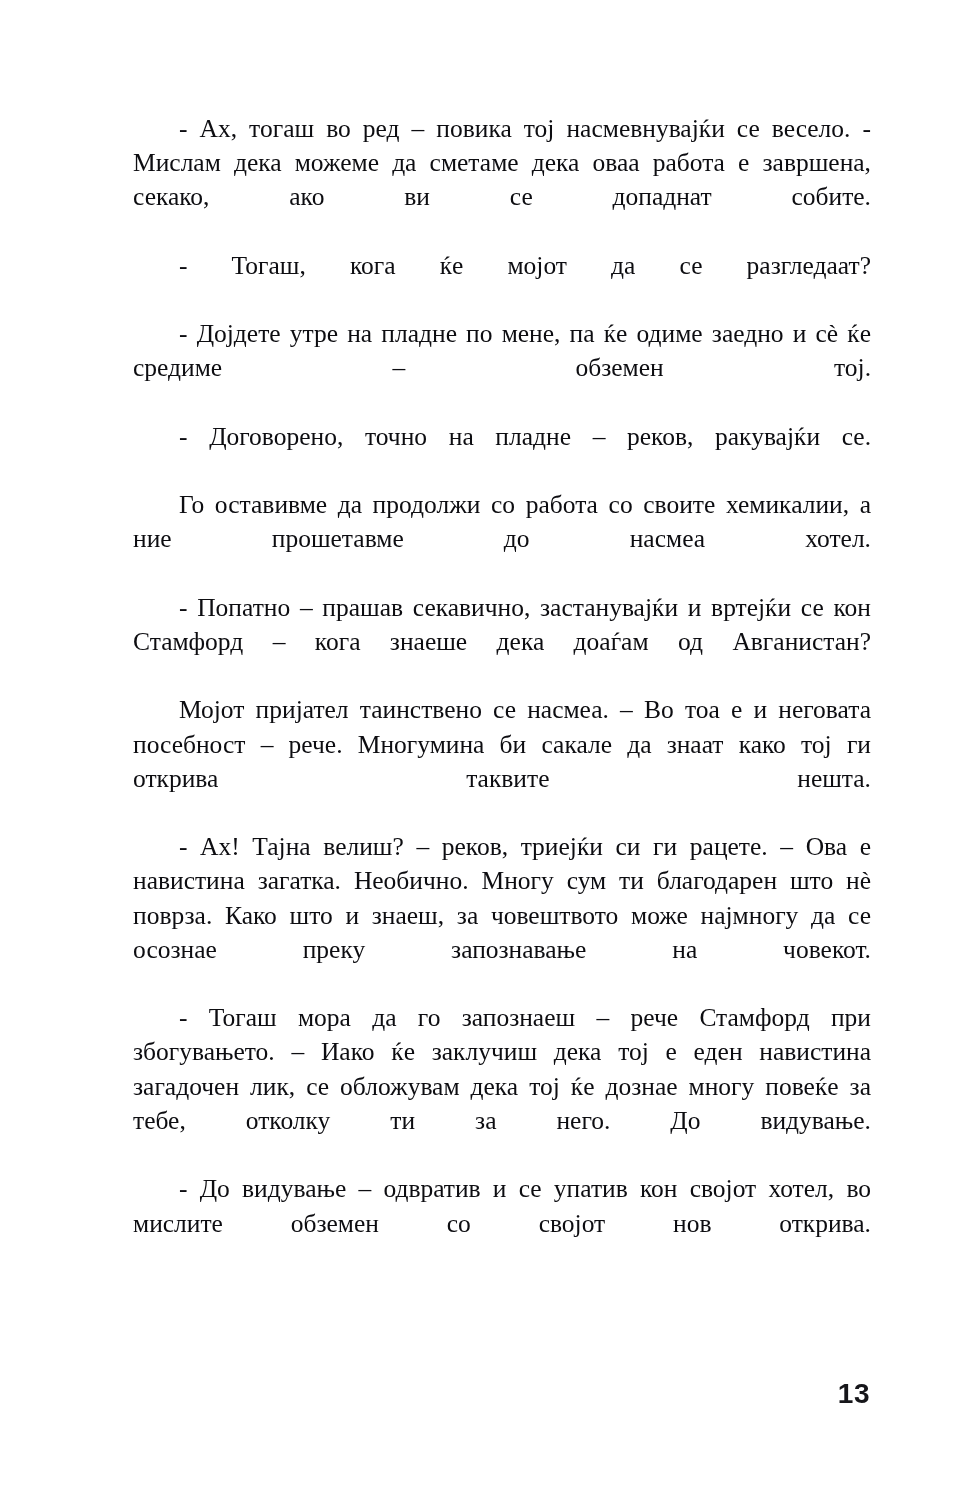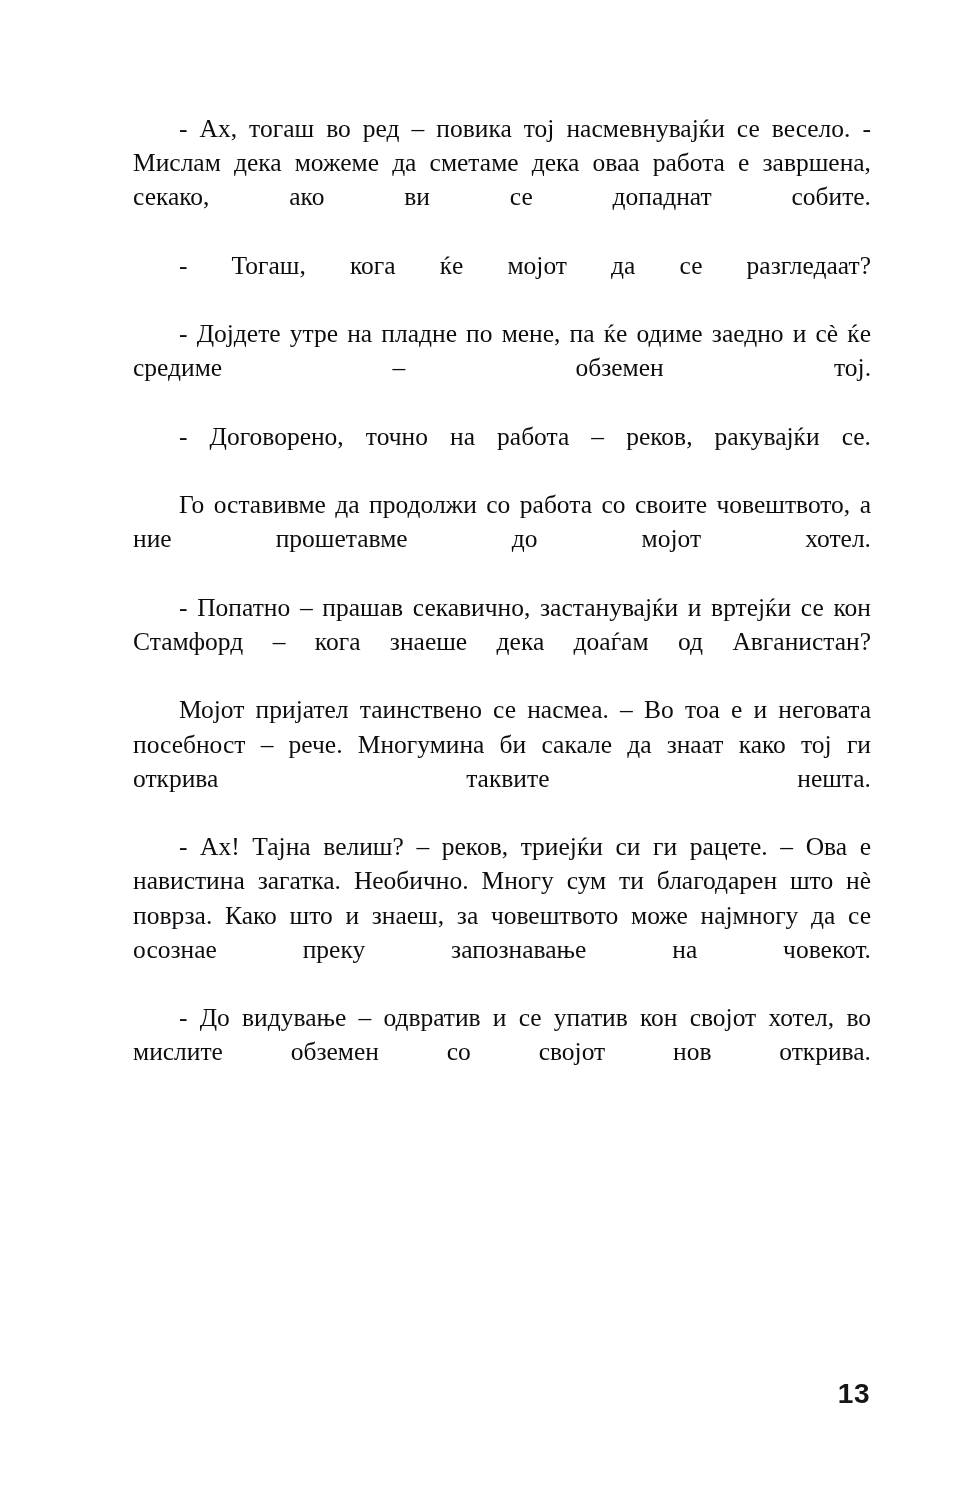--- a/index.html
+++ b/index.html
@@ -54,23 +54,24 @@
 </style>
 </head>
 <body>
 
 <div class="page">
 
   <div class="text-block">
     <p class="para">- Ах, тогаш во ред – повика тој насмевнувајќи се весело. - Мислам дека можеме да сметаме дека оваа работа е завршена, секако, ако ви се допаднат собите.</p>
     <p class="para">- Тогаш, кога ќе мојот да се разгледаат?</p>
     <p class="para">- Дојдете утре на пладне по мене, па ќе одиме заедно и сè ќе средиме – обземен тој.</p>
-    <p class="para">- Договорено, точно на работа – реков, ракувајќи се.</p>
-    <p class="para">Го оставивме да продолжи со работа со своите човештвото, а ние прошетавме до мојот хотел.</p>
+    <p class="para">- Договорено, точно на пладне – реков, ракувајќи се.</p>
+    <p class="para">Го оставивме да продолжи со работа со своите хемикалии, а ние прошетавме до насмеа хотел.</p>
     <p class="para">- Попатно – прашав секавично, застанувајќи и вртејќи се кон Стамфорд – кога знаеше дека доаѓам од Авгани­стан?</p>
     <p class="para">Мојот пријател таинствено се насмеа. – Во тоа е и неговата посебност – рече. Многумина би сакале да знаат како тој ги открива таквите нешта.</p>
     <p class="para">- Ах! Тајна велиш? – реков, триејќи си ги рацете. – Ова е навистина загатка. Необично. Многу сум ти благодарен што нè поврза. Како што и знаеш, за човештвото може најмногу да се осознае преку запознавање на човекот.</p>
+    <p class="para">- Тогаш мора да го запознаеш – рече Стамфорд при збогувањето. – Иако ќе заклучиш дека тој е еден навистина загадочен лик, се обложувам дека тој ќе дознае многу повеќе за тебе, отколку ти за него. До видување.</p>
     <p class="para">- До видување – одвратив и се упатив кон својот хотел, во мислите обземен со својот нов открива.</p>
   </div>
 
   <div class="folio">13</div>
 
 </div>
 
 </body></html>

